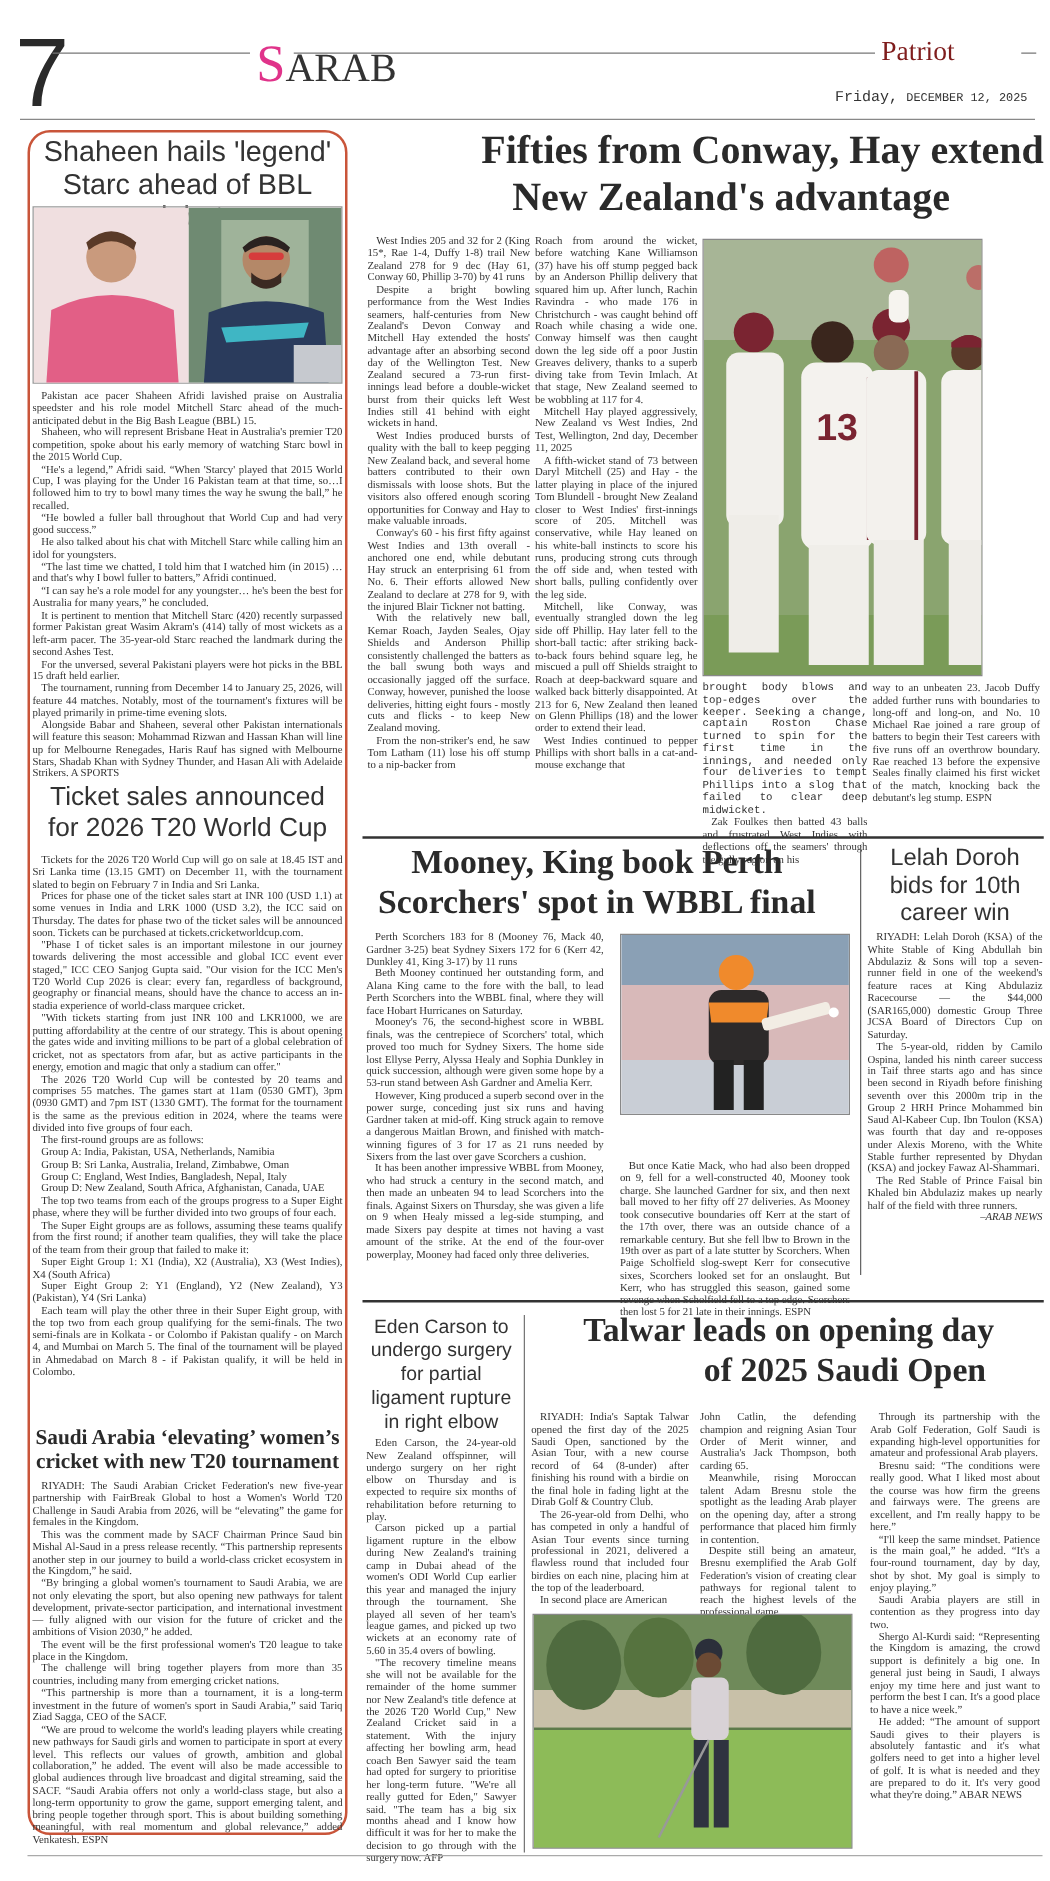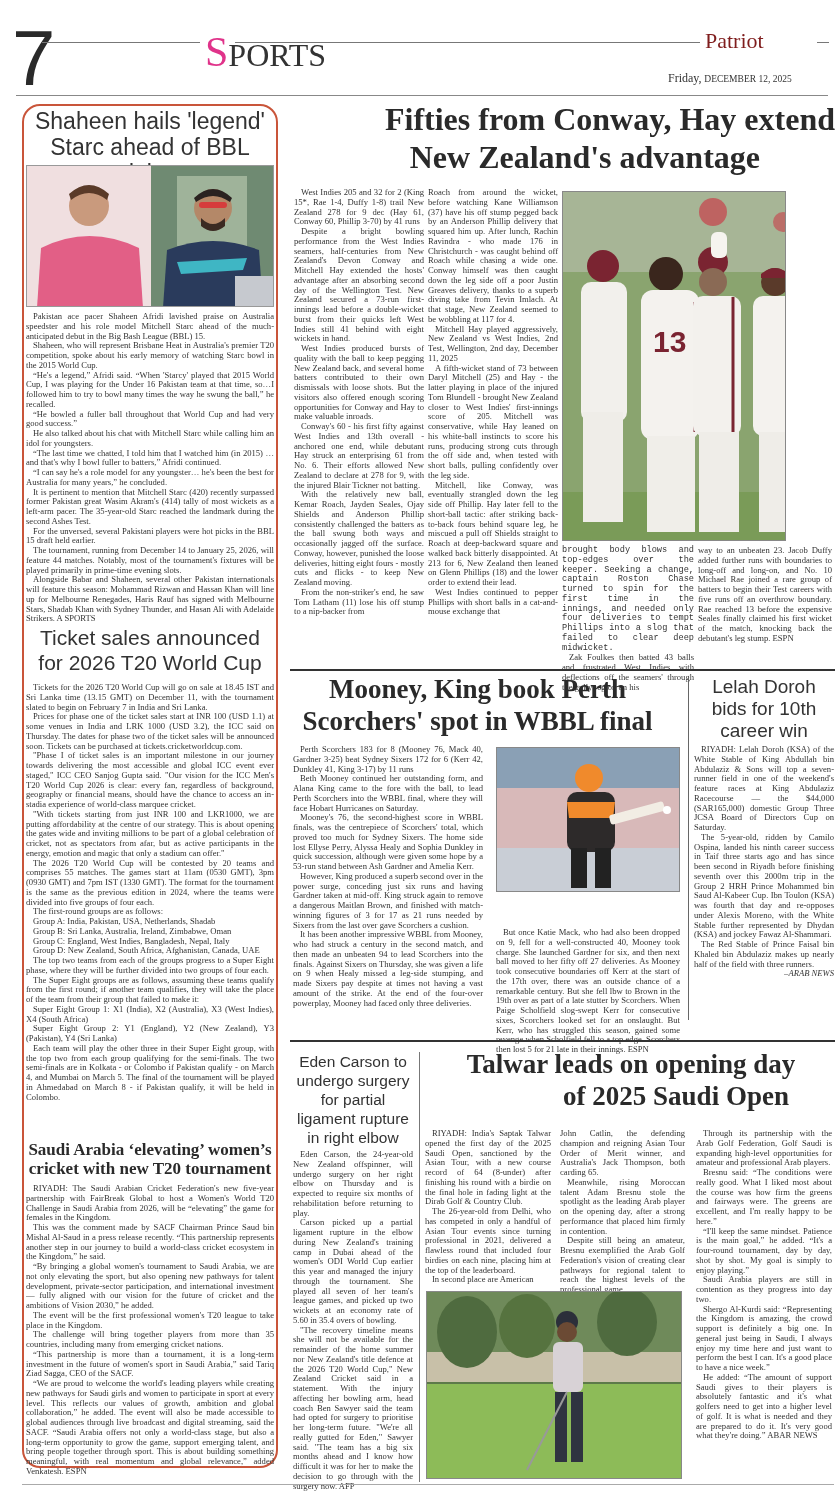--- a/index.html
+++ b/index.html
@@ -13,26 +13,26 @@
   .photo { position: absolute; overflow: hidden; }
   .rule { position: absolute; background: #555; }
 </style>
 </head>
 <body>
 
 <div class="abs" style="left:0;top:0;width:840px;height:100px;">
   <div class="abs" style="left:12px;top:22px;font-family:'Liberation Sans',sans-serif;font-size:78px;line-height:72px;color:#2a2a2a;">7</div>
   <div class="rule" style="left:42px;top:42px;width:158px;height:1px;background:#777;"></div>
   <div class="abs" style="left:205px;top:34px;width:110px;font-family:'Liberation Serif',serif;font-size:32px;line-height:36px;color:#333;white-space:nowrap;">
-    <span style="color:#e0338a;font-size:42px;">S</span><span>PORTS</span>
+    <span style="color:#e0338a;font-size:42px;">S</span><span>ARAB</span>
   </div>
   <div class="rule" style="left:235px;top:42px;width:465px;height:1px;background:#777;"></div>
   <div class="abs" style="left:705px;top:28px;font-family:'Liberation Serif',serif;font-size:22px;color:#7f1d1d;">Patriot</div>
   <div class="rule" style="left:817px;top:42px;width:12px;height:1px;background:#777;"></div>
-  <div class="abs" style="left:668px;top:71px;font-family:Liberation Serif, serif;font-size:11px;color:#333;white-space:nowrap;">
+  <div class="abs" style="left:668px;top:71px;font-family:Liberation Mono, monospace;font-size:11px;color:#333;white-space:nowrap;">
     <span style="font-size:12px;">Friday,</span>
     <span style="font-size:9.5px;">DECEMBER 12, 2025</span>
   </div>
   <div class="rule" style="left:16px;top:95px;width:812px;height:1px;background:#888;"></div>
 </div>
 
 <div class="abs" style="left:22px;top:104px;width:256px;height:1364px;border:2px solid #c9553a;border-radius:18px;"></div>
 
 <div>
   <div class="abs hd-light" style="left:28px;top:108px;width:244px;font-size:23px;line-height:26px;">Shaheen hails 'legend' Starc ahead of BBL debut</div>
@@ -70,21 +70,21 @@
 
 <div>
   <div class="abs hd-light" style="left:28px;top:625px;width:244px;font-size:21px;line-height:25px;">Ticket sales announced for 2026 T20 World Cup</div>
   <div class="abs body-text" style="left:26px;top:683px;width:248px;">
     <p>Tickets for the 2026 T20 World Cup will go on sale at 18.45 IST and Sri Lanka time (13.15 GMT) on December 11, with the tournament slated to begin on February 7 in India and Sri Lanka.</p>
     <p>Prices for phase one of the ticket sales start at INR 100 (USD 1.1) at some venues in India and LRK 1000 (USD 3.2), the ICC said on Thursday. The dates for phase two of the ticket sales will be announced soon. Tickets can be purchased at tickets.cricketworldcup.com.</p>
     <p>"Phase I of ticket sales is an important milestone in our journey towards delivering the most accessible and global ICC event ever staged," ICC CEO Sanjog Gupta said. "Our vision for the ICC Men's T20 World Cup 2026 is clear: every fan, regardless of background, geography or financial means, should have the chance to access an in-stadia experience of world-class marquee cricket.</p>
     <p>"With tickets starting from just INR 100 and LKR1000, we are putting affordability at the centre of our strategy. This is about opening the gates wide and inviting millions to be part of a global celebration of cricket, not as spectators from afar, but as active participants in the energy, emotion and magic that only a stadium can offer."</p>
     <p>The 2026 T20 World Cup will be contested by 20 teams and comprises 55 matches. The games start at 11am (0530 GMT), 3pm (0930 GMT) and 7pm IST (1330 GMT). The format for the tournament is the same as the previous edition in 2024, where the teams were divided into five groups of four each.</p>
     <p>The first-round groups are as follows:</p>
-    <p>Group A: India, Pakistan, USA, Netherlands, Shadab</p>
+    <p>Group A: India, Pakistan, USA, Netherlands, Namibia</p>
     <p>Group B: Sri Lanka, Australia, Ireland, Zimbabwe, Oman</p>
     <p>Group C: England, West Indies, Bangladesh, Nepal, Italy</p>
     <p>Group D: New Zealand, South Africa, Afghanistan, Canada, UAE</p>
     <p>The top two teams from each of the groups progress to a Super Eight phase, where they will be further divided into two groups of four each.</p>
     <p>The Super Eight groups are as follows, assuming these teams qualify from the first round; if another team qualifies, they will take the place of the team from their group that failed to make it:</p>
     <p>Super Eight Group 1: X1 (India), X2 (Australia), X3 (West Indies), X4 (South Africa)</p>
     <p>Super Eight Group 2: Y1 (England), Y2 (New Zealand), Y3 (Pakistan), Y4 (Sri Lanka)</p>
     <p>Each team will play the other three in their Super Eight group, with the top two from each group qualifying for the semi-finals. The two semi-finals are in Kolkata - or Colombo if Pakistan qualify - on March 4, and Mumbai on March 5. The final of the tournament will be played in Ahmedabad on March 8 - if Pakistan qualify, it will be held in Colombo.</p>
   </div>
 </div>

